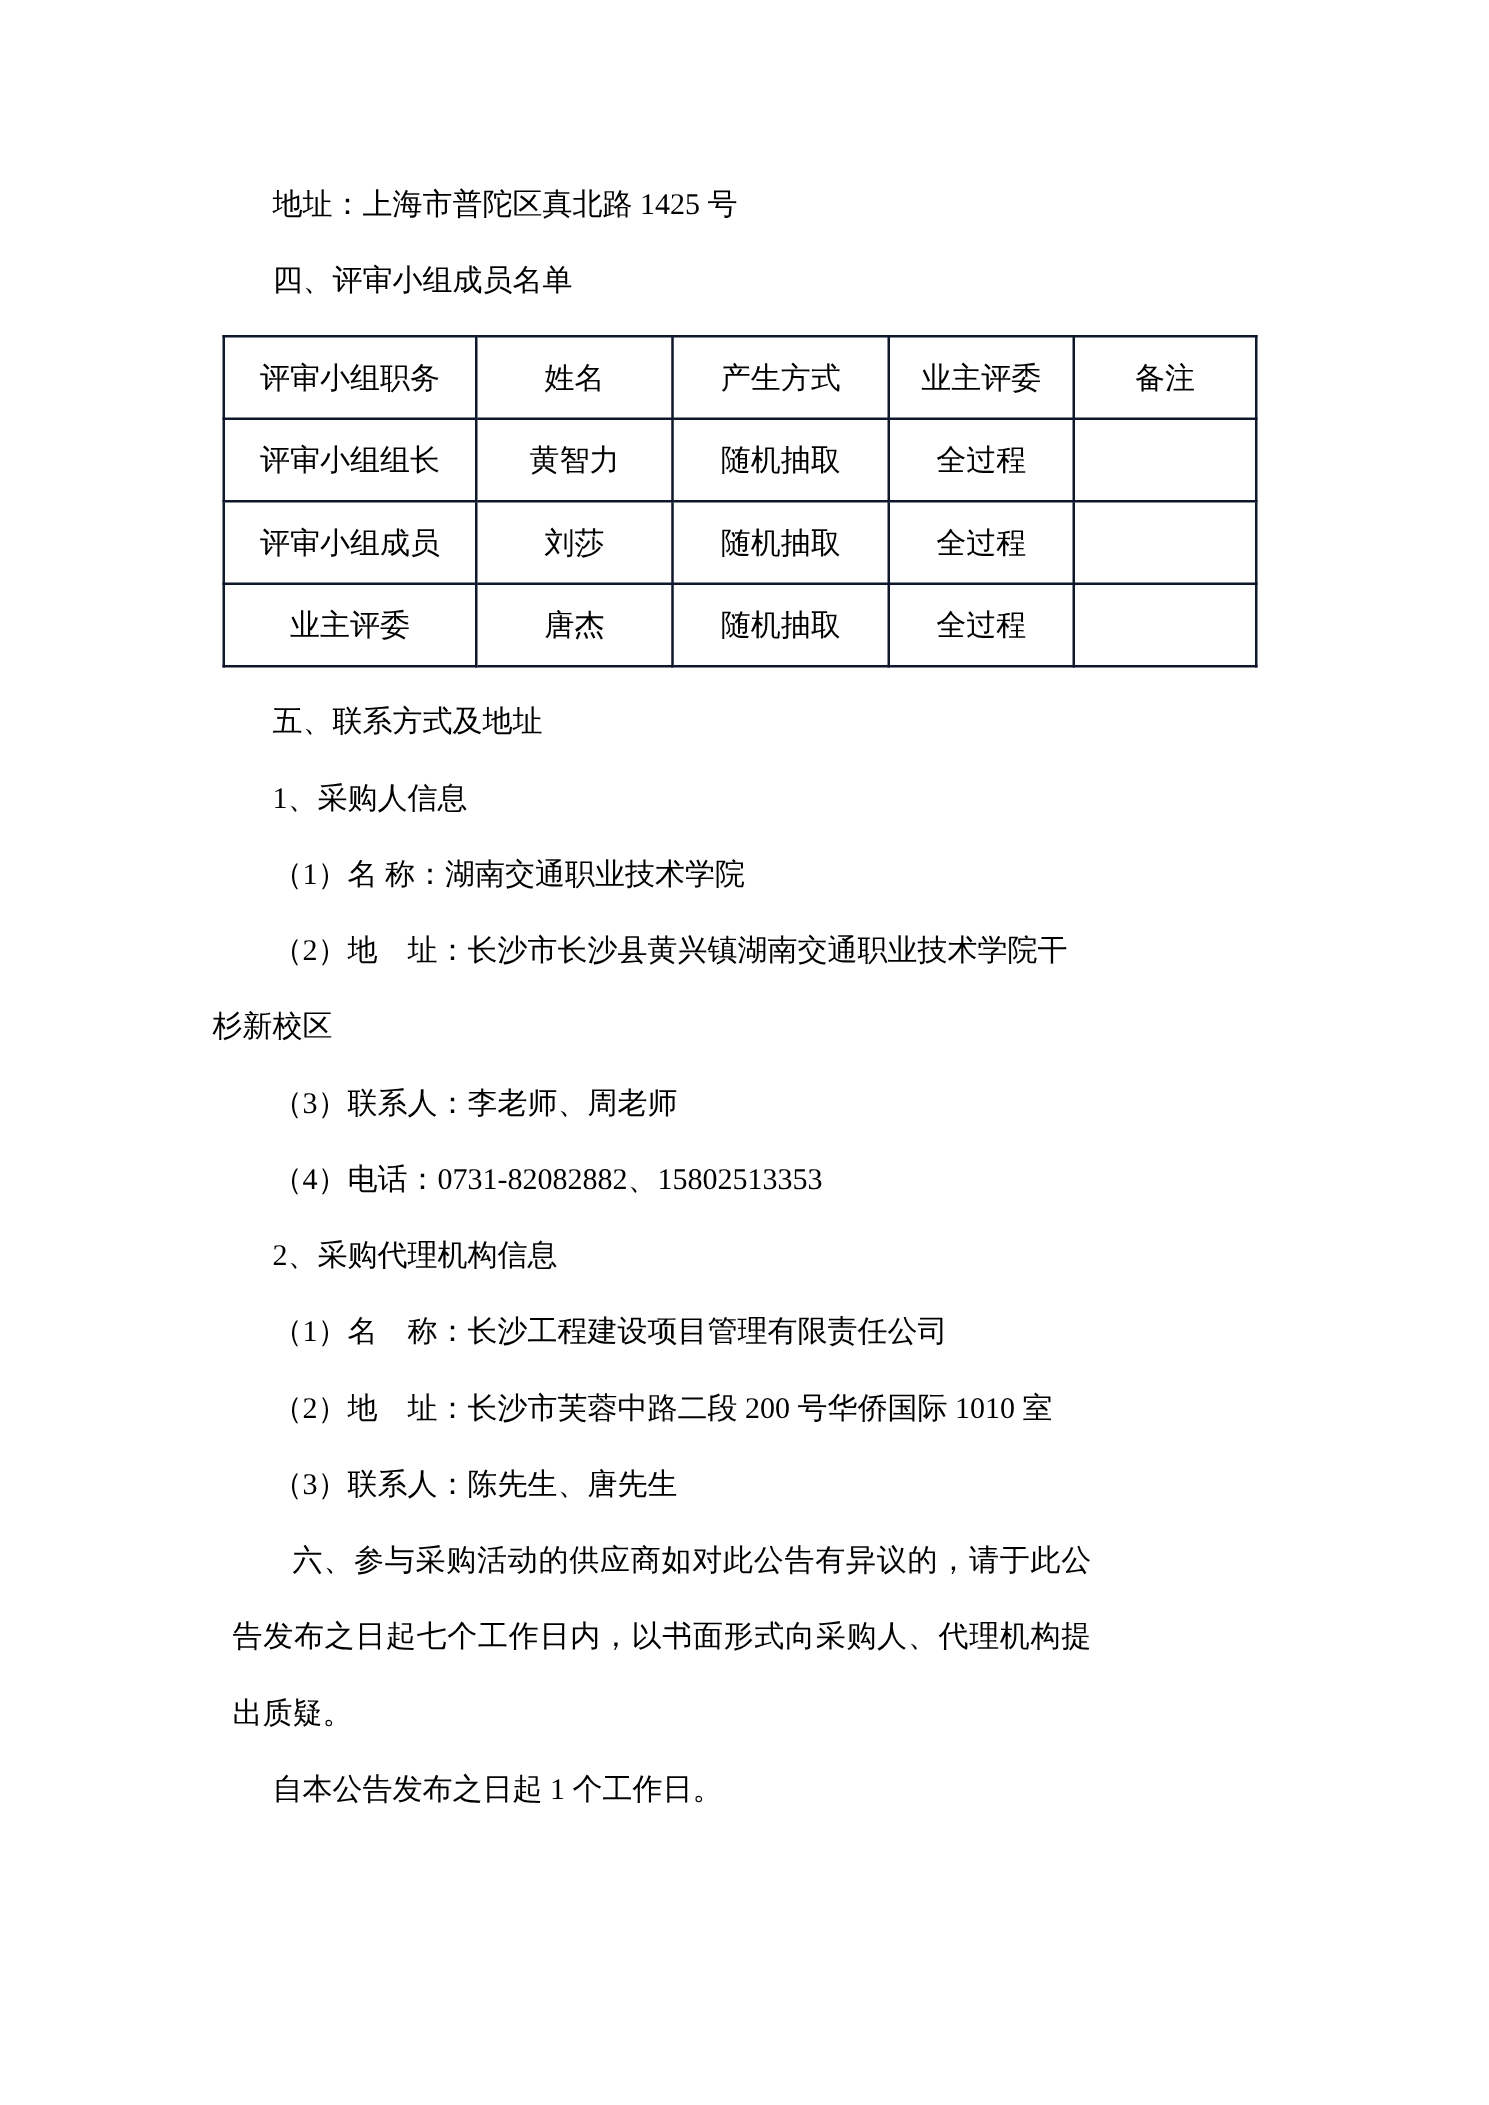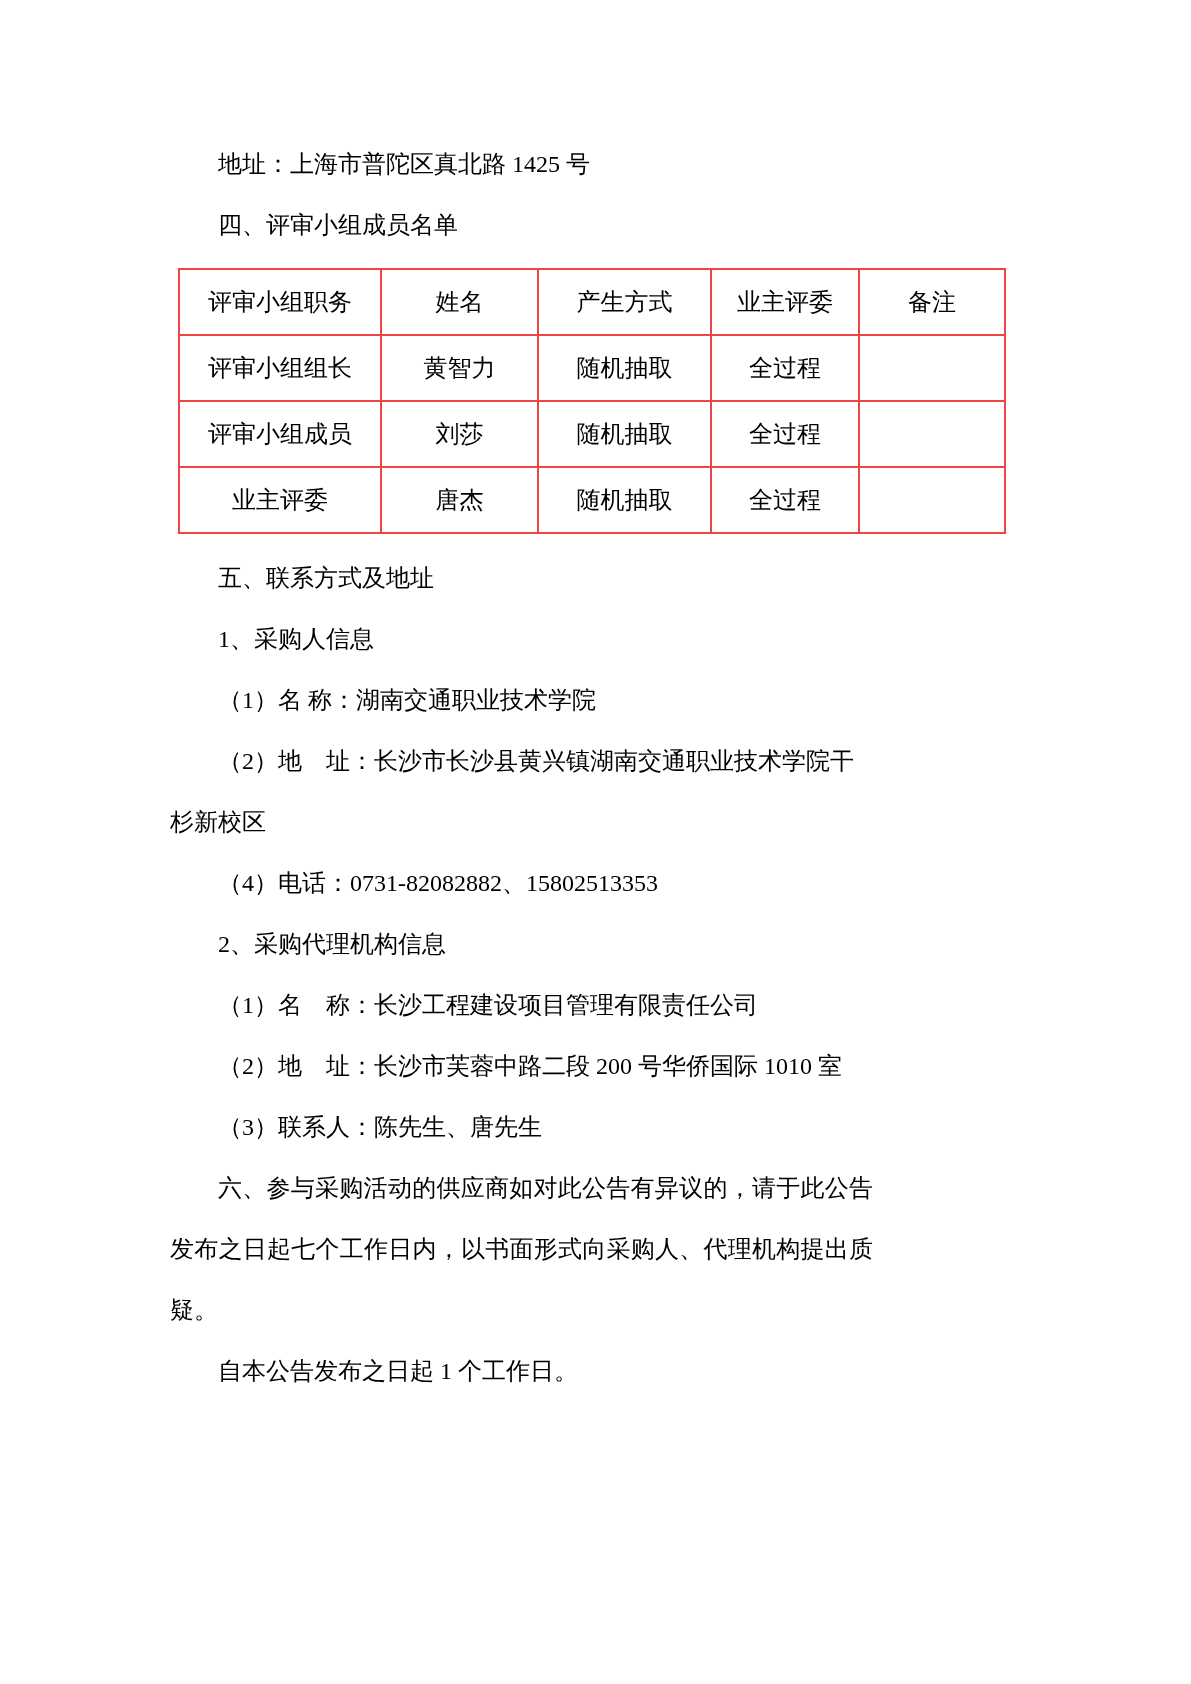--- a/index.html
+++ b/index.html
@@ -18,33 +18,34 @@
     background: #ffffff;
   }
   .para {
     font-size: 24px;
     line-height: 61px;
     text-indent: 48px;
     white-space: pre-wrap;
   }
   .wrap-para {
     text-align: justify;
+    margin-left: 16px;
   }
   .after-table {
     margin-top: 14px;
   }
   table.review-table {
     border-collapse: collapse;
     table-layout: fixed;
     width: 826px;
     margin: 12px 0 0 8px;
   }
   table.review-table th,
   table.review-table td {
-    border: 2px solid #ef4444;
+    border: 2px solid #0f172a;
     height: 66px;
     text-align: center;
     vertical-align: middle;
     font-size: 24px;
     font-weight: normal;
     padding: 0 4px;
     overflow: hidden;
   }
 </style>
 </head>
@@ -96,20 +97,21 @@
         <td></td>
       </tr>
     </tbody>
   </table>
 
   <p class="para after-table">五、联系方式及地址</p>
 
   <p class="para">1、采购人信息</p>
   <p class="para">（1）名 称：湖南交通职业技术学院</p>
   <p class="para">（2）地　址：长沙市长沙县黄兴镇湖南交通职业技术学院干杉新校区</p>
+  <p class="para">（3）联系人：李老师、周老师</p>
   <p class="para">（4）电话：0731-82082882、15802513353</p>
 
   <p class="para">2、采购代理机构信息</p>
   <p class="para">（1）名　称：长沙工程建设项目管理有限责任公司</p>
   <p class="para">（2）地　址：长沙市芙蓉中路二段 200 号华侨国际 1010 室</p>
   <p class="para">（3）联系人：陈先生、唐先生</p>
 
   <p class="para wrap-para">六、参与采购活动的供应商如对此公告有异议的，请于此公告发布之日起七个工作日内，以书面形式向采购人、代理机构提出质疑。</p>
 
   <p class="para">自本公告发布之日起 1 个工作日。</p>

